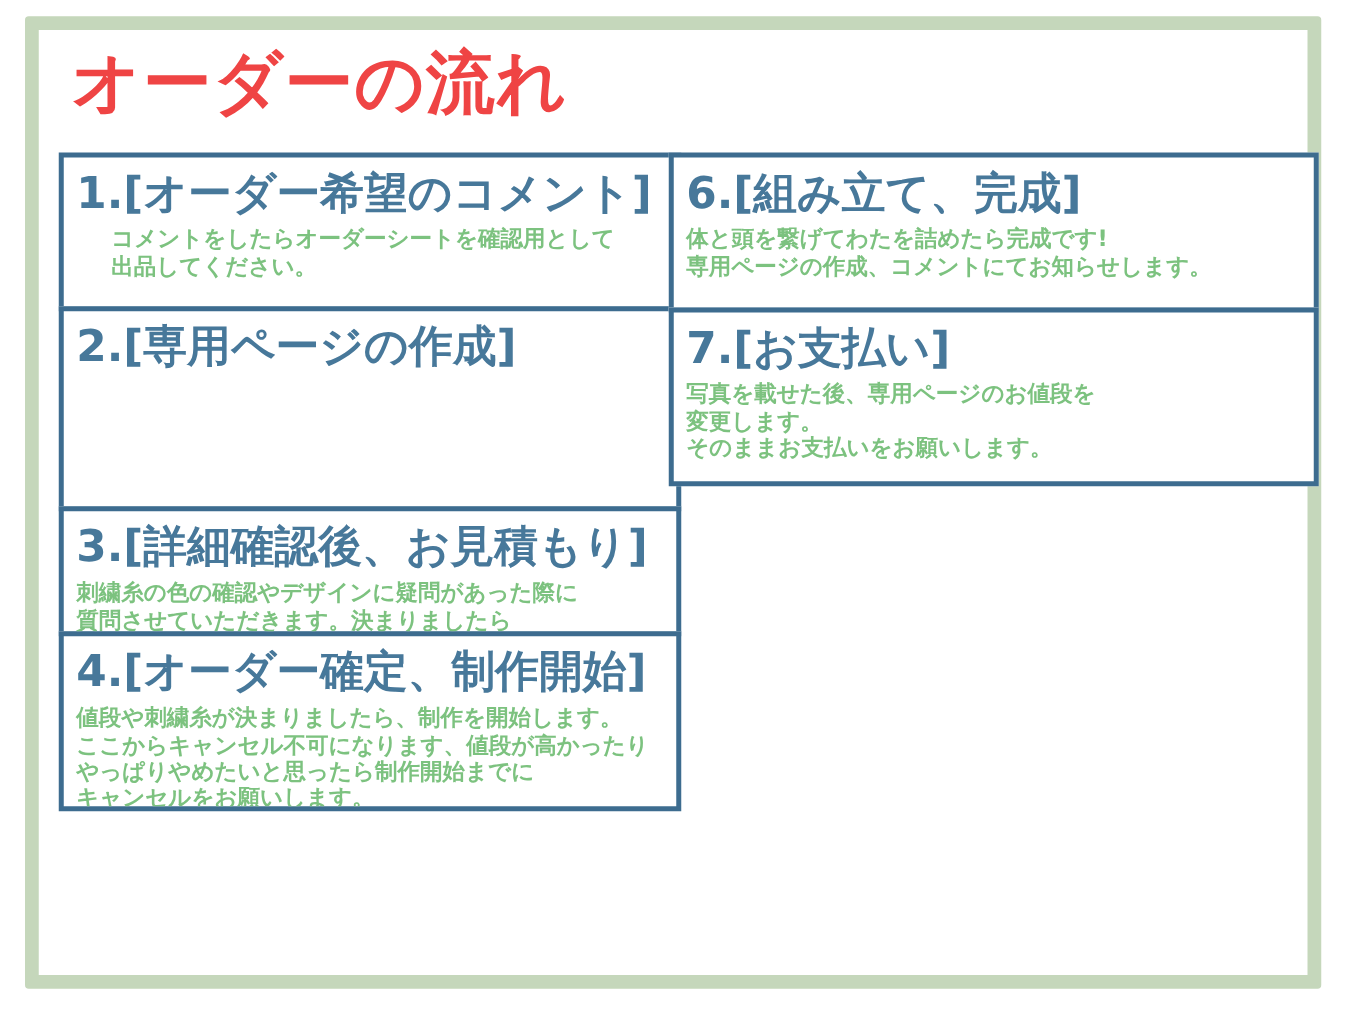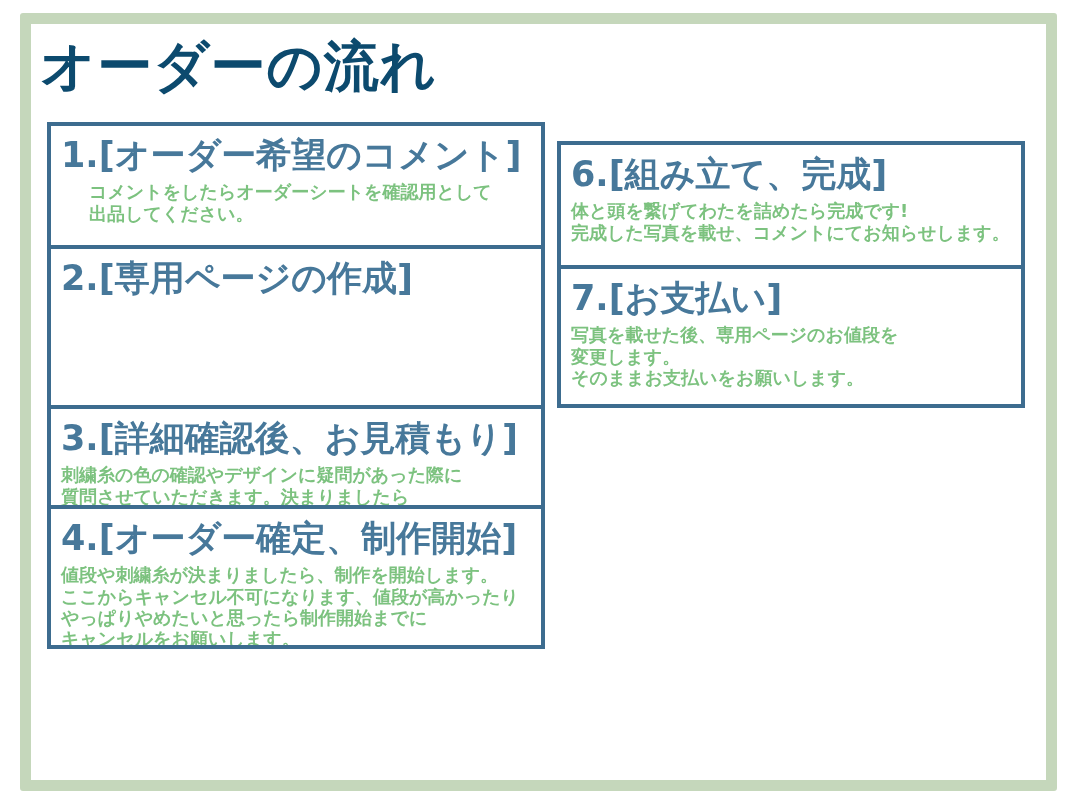--- a/index.html
+++ b/index.html
@@ -14,31 +14,31 @@
     position:absolute;
     left:20px; top:13px;
     width:1037px; height:778px;
     border:11px solid #c5d7bb;
     border-radius:3px;
     box-sizing:border-box;
     pointer-events:none;
   }
   .title {
     position:absolute;
-    left:40px; top:36px;
+    left:57px; top:36px;
     font-size:55px;
     font-weight:bold;
-    color:#0c4a6e;
+    color:#ef4444;
     letter-spacing:1px;
     line-height:1.1;
     white-space:nowrap;
   }
   .col { position:absolute; top:122px; }
   .col-left  { left:47px;  width:498px;border-radius:12px; }
-  .col-right { left:557px; width:468px;margin-top:19px; }
+  .col-right { left:535px; width:520px; }
   .step {
     box-sizing:border-box;
     border:4px solid #3d6c8f;
     background:#ffffff;
     padding:9px 6px 0 10px;
     overflow:hidden;
   }
   .step + .step { margin-top:-4px; }
   .step-heading {
     font-size:35px;
@@ -99,21 +99,21 @@
     </div>
 
 
   </div>
 
   <div class="col col-right">
 
     <div class="step hb6">
       <div class="step-heading">6.[組み立て、完成]</div>
       <div class="step-body">体と頭を繋げてわたを詰めたら完成です!
-完成した写真を載せ、コメントにてお知らせします。</div>
+専用ページの作成、コメントにてお知らせします。</div>
     </div>
 
     <div class="step hb7">
       <div class="step-heading">7.[お支払い]</div>
       <div class="step-body">写真を載せた後、専用ページのお値段を
 変更します。
 そのままお支払いをお願いします。</div>
     </div>
 
 

